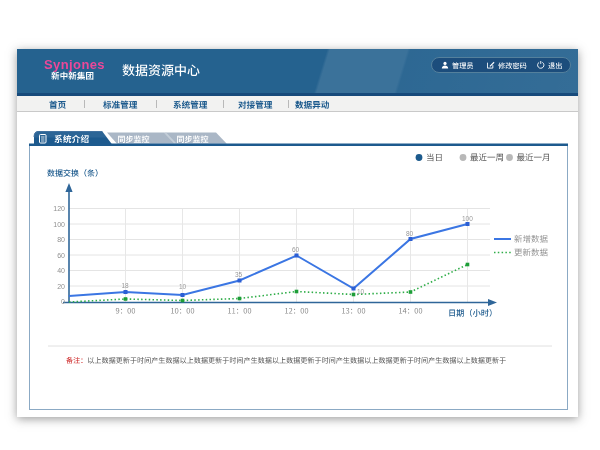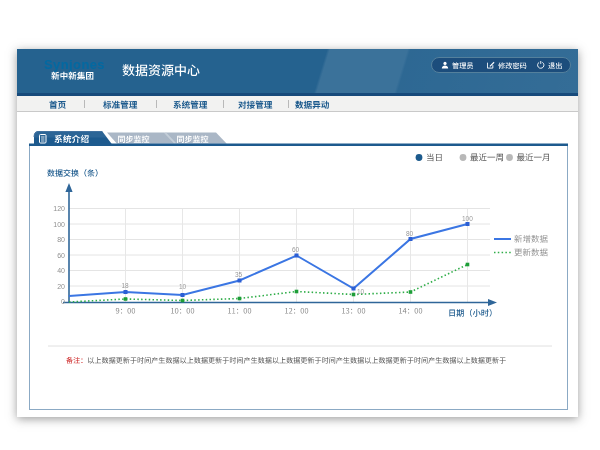--- a/index.html
+++ b/index.html
@@ -12,21 +12,21 @@
 #nav{left:17px;top:96px;width:561px;height:15px;background:#f2f2f1;border-bottom:1px solid #c9c9c9;}
 #pill{left:431px;top:57px;width:138px;height:14px;border:1px solid #54809c;border-radius:8px;
  background:#1c4d7c;}
 #panel{left:29px;top:146px;width:537px;height:263px;border:1px solid #8ba9c4;border-top:none;background:#fff;}
 .vsep{position:absolute;top:100px;width:1px;height:8px;background:#b9b9b9;}
 </style></head><body>
 <div class="abs" id="card"></div>
 <div class="abs" id="hdr"></div>
 <div class="abs" id="strip"></div>
 <div class="abs" id="nav"></div>
-<div class="abs" style="left:44px;top:57px;width:120px;height:14px;color:#0369a1;font:700 13px 'Liberation Sans',sans-serif;letter-spacing:0.4px;">Synjones</div>
+<div class="abs" style="left:44px;top:57px;width:120px;height:14px;color:#ec4899;font:700 13px 'Liberation Sans',sans-serif;letter-spacing:0.4px;">Synjones</div>
 <svg style="position:absolute;left:50.0px;top:69.0px;" width="45.0" height="12.7" viewBox="-1 -10.0 45.0 12.7">
     <path d="M5.1 -4.5H8.3V-3.5H5.1ZM0.5 -6.5H4.3V-5.6H0.5ZM0.4 -3.0H4.3V-2.2H0.4ZM0.3 -4.5H4.5V-3.7H0.3ZM6.5 -4.0H7.5V0.7H6.5ZM0.9 -5.4 1.7 -5.6Q1.8 -5.4 1.9 -5.1Q2.0 -4.9 2.0 -4.6L1.2 -4.4Q1.2 -4.6 1.1 -4.9Q1.0 -5.2 0.9 -5.4ZM3.0 -5.7 4.0 -5.5Q3.8 -5.1 3.7 -4.8Q3.6 -4.5 3.4 -4.3L2.6 -4.4Q2.7 -4.6 2.8 -4.8Q2.8 -5.0 2.9 -5.3Q3.0 -5.5 3.0 -5.7ZM7.3 -7.2 8.1 -6.5Q7.7 -6.3 7.1 -6.1Q6.6 -6.0 6.1 -5.9Q5.5 -5.8 5.0 -5.7Q5.0 -5.9 4.9 -6.1Q4.8 -6.3 4.7 -6.5Q5.2 -6.6 5.7 -6.7Q6.2 -6.8 6.6 -6.9Q7.0 -7.1 7.3 -7.2ZM1.7 -7.1 2.6 -7.4Q2.7 -7.1 2.9 -6.7Q3.0 -6.4 3.0 -6.2L2.1 -5.9Q2.0 -6.2 1.9 -6.5Q1.8 -6.9 1.7 -7.1ZM2.0 -4.0H2.9V-0.3Q2.9 0.0 2.8 0.2Q2.8 0.4 2.6 0.5Q2.4 0.6 2.1 0.6Q1.8 0.6 1.5 0.6Q1.5 0.4 1.4 0.2Q1.3 -0.0 1.2 -0.2Q1.4 -0.2 1.6 -0.2Q1.8 -0.2 1.9 -0.2Q2.0 -0.2 2.0 -0.3ZM4.7 -6.5H5.7V-3.4Q5.7 -3.0 5.6 -2.4Q5.6 -1.9 5.5 -1.3Q5.4 -0.8 5.3 -0.3Q5.1 0.3 4.8 0.7Q4.7 0.6 4.6 0.4Q4.4 0.3 4.3 0.2Q4.1 0.1 4.0 0.0Q4.3 -0.4 4.5 -1.0Q4.6 -1.6 4.7 -2.3Q4.7 -2.9 4.7 -3.4ZM3.0 -1.6 3.7 -2.0Q3.9 -1.7 4.1 -1.4Q4.3 -1.0 4.4 -0.8L3.7 -0.4Q3.6 -0.6 3.4 -1.0Q3.2 -1.3 3.0 -1.6ZM1.0 -1.9 1.8 -1.7Q1.6 -1.3 1.4 -0.9Q1.1 -0.5 0.9 -0.2Q0.8 -0.3 0.6 -0.4Q0.4 -0.6 0.2 -0.7Q0.5 -0.9 0.7 -1.2Q0.9 -1.6 1.0 -1.9Z M9.4 -5.8H16.5V-1.5H15.4V-4.8H10.4V-1.5H9.4ZM9.9 -2.9H16.0V-1.9H9.9ZM12.3 -7.3H13.4V0.8H12.3Z M22.3 -4.5H25.5V-3.5H22.3ZM17.7 -6.5H21.5V-5.6H17.7ZM17.6 -3.0H21.5V-2.2H17.6ZM17.5 -4.5H21.7V-3.7H17.5ZM23.7 -4.0H24.7V0.7H23.7ZM18.1 -5.4 18.9 -5.6Q19.0 -5.4 19.1 -5.1Q19.2 -4.9 19.2 -4.6L18.4 -4.4Q18.4 -4.6 18.3 -4.9Q18.2 -5.2 18.1 -5.4ZM20.2 -5.7 21.2 -5.5Q21.0 -5.1 20.9 -4.8Q20.8 -4.5 20.6 -4.3L19.8 -4.4Q19.9 -4.6 20.0 -4.8Q20.0 -5.0 20.1 -5.3Q20.2 -5.5 20.2 -5.7ZM24.5 -7.2 25.3 -6.5Q24.9 -6.3 24.3 -6.1Q23.8 -6.0 23.3 -5.9Q22.7 -5.8 22.2 -5.7Q22.2 -5.9 22.1 -6.1Q22.0 -6.3 21.9 -6.5Q22.4 -6.6 22.9 -6.7Q23.4 -6.8 23.8 -6.9Q24.2 -7.1 24.5 -7.2ZM18.9 -7.1 19.8 -7.4Q19.9 -7.1 20.1 -6.7Q20.2 -6.4 20.2 -6.2L19.3 -5.9Q19.2 -6.2 19.1 -6.5Q19.0 -6.9 18.9 -7.1ZM19.2 -4.0H20.1V-0.3Q20.1 0.0 20.0 0.2Q20.0 0.4 19.8 0.5Q19.6 0.6 19.3 0.6Q19.0 0.6 18.7 0.6Q18.7 0.4 18.6 0.2Q18.5 -0.0 18.4 -0.2Q18.6 -0.2 18.8 -0.2Q19.0 -0.2 19.1 -0.2Q19.2 -0.2 19.2 -0.3ZM21.9 -6.5H22.9V-3.4Q22.9 -3.0 22.8 -2.4Q22.8 -1.9 22.7 -1.3Q22.6 -0.8 22.5 -0.3Q22.3 0.3 22.0 0.7Q21.9 0.6 21.8 0.4Q21.6 0.3 21.5 0.2Q21.3 0.1 21.2 0.0Q21.5 -0.4 21.7 -1.0Q21.8 -1.6 21.9 -2.3Q21.9 -2.9 21.9 -3.4ZM20.2 -1.6 20.9 -2.0Q21.1 -1.7 21.3 -1.4Q21.5 -1.0 21.6 -0.8L20.9 -0.4Q20.8 -0.6 20.6 -1.0Q20.4 -1.3 20.2 -1.6ZM18.2 -1.9 19.0 -1.7Q18.8 -1.3 18.6 -0.9Q18.3 -0.5 18.1 -0.2Q18.0 -0.3 17.8 -0.4Q17.6 -0.6 17.4 -0.7Q17.7 -0.9 17.9 -1.2Q18.1 -1.6 18.2 -1.9Z M26.2 -2.0H34.0V-1.1H26.2ZM28.0 -5.3H33.2V-4.7H28.0ZM28.0 -4.3H33.2V-3.6H28.0ZM29.9 -6.0H30.9V-2.9H29.9ZM29.6 -2.4H30.6V0.8H29.6ZM29.5 -1.7 30.3 -1.3Q29.9 -1.0 29.5 -0.7Q29.1 -0.4 28.6 -0.1Q28.1 0.2 27.6 0.4Q27.1 0.6 26.6 0.7Q26.5 0.5 26.3 0.3Q26.1 0.0 25.9 -0.1Q26.4 -0.2 26.9 -0.4Q27.4 -0.6 27.9 -0.8Q28.4 -1.0 28.8 -1.2Q29.2 -1.4 29.5 -1.7ZM30.7 -1.7Q31.0 -1.5 31.4 -1.2Q31.8 -1.0 32.2 -0.8Q32.7 -0.6 33.2 -0.4Q33.7 -0.3 34.2 -0.2Q34.1 -0.1 34.0 0.1Q33.8 0.2 33.7 0.4Q33.6 0.6 33.5 0.7Q33.1 0.5 32.6 0.3Q32.1 0.1 31.6 -0.1Q31.1 -0.4 30.7 -0.7Q30.3 -1.0 29.9 -1.3ZM28.0 -7.3 29.1 -7.1Q28.6 -6.4 28.1 -5.7Q27.5 -4.9 26.7 -4.3Q26.6 -4.4 26.5 -4.6Q26.4 -4.7 26.2 -4.8Q26.1 -4.9 26.0 -5.0Q26.5 -5.3 26.9 -5.7Q27.2 -6.1 27.5 -6.5Q27.8 -7.0 28.0 -7.3ZM29.8 -7.1 30.7 -7.3Q30.9 -7.1 31.0 -6.8Q31.1 -6.5 31.2 -6.3L30.2 -6.0Q30.2 -6.2 30.0 -6.5Q29.9 -6.8 29.8 -7.1ZM27.5 -3.3H33.8V-2.5H27.5ZM28.2 -6.5H33.6V-5.7H28.2V-2.2H27.2V-5.9L27.7 -6.5Z M35.0 -7.0H42.4V0.8H41.3V-6.0H36.1V0.8H35.0ZM35.6 -0.5H41.9V0.5H35.6ZM36.4 -4.8H41.0V-3.9H36.4ZM38.9 -5.8H39.9V-1.7Q39.9 -1.4 39.8 -1.2Q39.8 -1.0 39.5 -0.9Q39.3 -0.8 39.0 -0.7Q38.7 -0.7 38.3 -0.7Q38.3 -0.9 38.2 -1.2Q38.1 -1.4 38.0 -1.6Q38.2 -1.6 38.5 -1.6Q38.7 -1.6 38.8 -1.6Q38.9 -1.6 38.9 -1.6Q38.9 -1.7 38.9 -1.7ZM39.0 -4.6 39.8 -4.0Q39.4 -3.4 39.0 -2.9Q38.5 -2.4 37.9 -2.1Q37.4 -1.7 36.9 -1.4Q36.8 -1.5 36.6 -1.7Q36.4 -1.9 36.2 -2.1Q36.7 -2.3 37.2 -2.7Q37.7 -3.1 38.2 -3.6Q38.7 -4.1 39.0 -4.6Z" fill="#ffffff"></path>
   </svg>
 <svg style="position:absolute;left:121.0px;top:60.4px;" width="80.0" height="19.2" viewBox="-1 -15.1 80.0 19.2">
     <path d="M0.9 -4.3H5.8V-3.3H0.9ZM0.6 -8.6H6.9V-7.6H0.6ZM5.6 -10.8 6.7 -10.3Q6.4 -9.9 6.1 -9.5Q5.8 -9.0 5.5 -8.7L4.7 -9.1Q4.9 -9.3 5.1 -9.6Q5.2 -9.9 5.4 -10.2Q5.5 -10.5 5.6 -10.8ZM3.2 -11.0H4.3V-5.2H3.2ZM1.0 -10.3 1.9 -10.7Q2.2 -10.3 2.4 -9.9Q2.6 -9.4 2.7 -9.0L1.8 -8.6Q1.7 -9.0 1.5 -9.5Q1.3 -9.9 1.0 -10.3ZM3.2 -8.2 4.0 -7.7Q3.7 -7.2 3.2 -6.6Q2.7 -6.1 2.2 -5.7Q1.6 -5.2 1.1 -4.9Q1.0 -5.1 0.8 -5.4Q0.6 -5.6 0.4 -5.8Q1.0 -6.0 1.5 -6.4Q2.0 -6.8 2.5 -7.3Q3.0 -7.7 3.2 -8.2ZM4.2 -7.9Q4.4 -7.8 4.7 -7.6Q5.0 -7.4 5.4 -7.2Q5.8 -7.0 6.1 -6.8Q6.4 -6.6 6.6 -6.5L5.9 -5.6Q5.7 -5.8 5.4 -6.0Q5.1 -6.2 4.8 -6.5Q4.4 -6.8 4.1 -7.0Q3.8 -7.3 3.6 -7.4ZM7.9 -8.5H12.4V-7.4H7.9ZM8.1 -10.9 9.2 -10.7Q9.0 -9.5 8.7 -8.3Q8.4 -7.1 8.0 -6.1Q7.6 -5.0 7.1 -4.3Q7.0 -4.4 6.8 -4.5Q6.6 -4.7 6.5 -4.8Q6.3 -4.9 6.2 -5.0Q6.7 -5.7 7.0 -6.6Q7.4 -7.6 7.7 -8.7Q7.9 -9.7 8.1 -10.9ZM10.4 -7.8 11.6 -7.7Q11.3 -5.5 10.7 -3.8Q10.1 -2.1 9.1 -0.9Q8.1 0.3 6.5 1.1Q6.5 1.0 6.3 0.8Q6.2 0.6 6.1 0.4Q6.0 0.3 5.9 0.1Q7.3 -0.6 8.3 -1.7Q9.2 -2.7 9.7 -4.3Q10.2 -5.8 10.4 -7.8ZM8.5 -7.5Q8.8 -5.9 9.4 -4.4Q9.9 -2.9 10.7 -1.8Q11.5 -0.6 12.7 0.0Q12.5 0.2 12.3 0.5Q12.0 0.7 11.9 1.0Q10.6 0.2 9.8 -1.0Q9.0 -2.2 8.4 -3.9Q7.9 -5.5 7.5 -7.4ZM1.3 -2.0 2.0 -2.7Q2.7 -2.4 3.4 -2.0Q4.2 -1.7 4.9 -1.3Q5.5 -0.9 6.0 -0.6L5.3 0.2Q4.8 -0.1 4.1 -0.5Q3.5 -0.9 2.7 -1.3Q2.0 -1.7 1.3 -2.0ZM5.4 -4.3H5.7L5.9 -4.3L6.5 -4.1Q6.1 -2.6 5.3 -1.6Q4.5 -0.6 3.4 0.0Q2.3 0.7 1.0 1.0Q0.9 0.8 0.8 0.5Q0.6 0.2 0.5 0.1Q1.6 -0.2 2.6 -0.7Q3.7 -1.3 4.4 -2.1Q5.1 -2.9 5.4 -4.1ZM1.3 -2.0Q1.6 -2.4 1.9 -2.9Q2.2 -3.4 2.4 -4.0Q2.7 -4.6 2.9 -5.1L4.0 -4.9Q3.8 -4.3 3.5 -3.7Q3.2 -3.2 2.9 -2.6Q2.6 -2.1 2.4 -1.7Z M18.6 -10.4H25.1V-6.9H18.7V-7.9H23.9V-9.4H18.6ZM18.1 -10.4H19.3V-6.5Q19.3 -5.6 19.2 -4.7Q19.1 -3.7 19.0 -2.6Q18.8 -1.6 18.5 -0.6Q18.2 0.3 17.6 1.1Q17.5 1.0 17.3 0.9Q17.1 0.7 17.0 0.6Q16.8 0.5 16.6 0.4Q17.1 -0.3 17.4 -1.2Q17.7 -2.1 17.8 -3.0Q18.0 -3.9 18.0 -4.8Q18.1 -5.7 18.1 -6.5ZM18.7 -5.6H25.5V-4.5H18.7ZM19.8 -0.4H24.5V0.6H19.8ZM21.5 -7.0H22.7V-2.6H21.5ZM19.3 -3.1H25.1V1.1H24.0V-2.0H20.4V1.1H19.3ZM13.3 -4.2Q14.1 -4.4 15.2 -4.7Q16.3 -5.0 17.4 -5.4L17.6 -4.2Q16.6 -3.9 15.5 -3.6Q14.5 -3.3 13.6 -3.0ZM13.5 -8.4H17.6V-7.3H13.5ZM15.0 -11.0H16.2V-0.4Q16.2 0.1 16.1 0.3Q16.0 0.6 15.7 0.7Q15.4 0.9 15.0 0.9Q14.6 1.0 14.0 1.0Q14.0 0.7 13.9 0.4Q13.8 0.1 13.6 -0.2Q14.0 -0.2 14.4 -0.2Q14.7 -0.2 14.8 -0.2Q14.9 -0.2 15.0 -0.2Q15.0 -0.3 15.0 -0.4Z M27.0 -9.7 27.6 -10.6Q28.1 -10.4 28.6 -10.2Q29.1 -10.0 29.6 -9.7Q30.1 -9.5 30.4 -9.2L29.7 -8.3Q29.4 -8.5 29.0 -8.8Q28.5 -9.1 28.0 -9.3Q27.5 -9.6 27.0 -9.7ZM26.6 -6.6Q27.3 -6.8 28.3 -7.1Q29.3 -7.4 30.4 -7.7L30.6 -6.7Q29.7 -6.3 28.7 -6.0Q27.8 -5.7 27.0 -5.4ZM32.2 -10.9 33.3 -10.7Q33.0 -9.8 32.5 -9.0Q31.9 -8.1 31.0 -7.4Q30.9 -7.5 30.8 -7.7Q30.6 -7.8 30.5 -7.9Q30.3 -8.1 30.2 -8.1Q31.0 -8.7 31.4 -9.5Q31.9 -10.2 32.2 -10.9ZM32.4 -9.8H37.1V-8.9H31.8ZM36.9 -9.8H37.1L37.3 -9.9L38.2 -9.6Q37.9 -9.1 37.7 -8.5Q37.4 -7.9 37.2 -7.5L36.1 -7.8Q36.3 -8.2 36.5 -8.7Q36.7 -9.2 36.9 -9.7ZM28.3 -4.8H36.9V-1.4H35.6V-3.7H29.5V-1.2H28.3ZM32.0 -3.4H33.2Q33.0 -2.4 32.7 -1.7Q32.3 -1.0 31.7 -0.4Q31.0 0.1 29.9 0.5Q28.8 0.9 27.1 1.1Q27.1 1.0 27.0 0.8Q26.9 0.6 26.8 0.4Q26.7 0.2 26.6 0.1Q28.1 -0.1 29.1 -0.4Q30.1 -0.7 30.7 -1.1Q31.3 -1.5 31.5 -2.1Q31.8 -2.6 32.0 -3.4ZM32.7 -0.8 33.3 -1.7Q33.9 -1.5 34.6 -1.3Q35.3 -1.1 35.9 -0.9Q36.6 -0.6 37.2 -0.4Q37.8 -0.2 38.2 0.1L37.5 1.0Q37.1 0.8 36.5 0.6Q35.9 0.4 35.3 0.1Q34.6 -0.2 33.9 -0.4Q33.3 -0.6 32.7 -0.8ZM33.8 -9.3H35.0Q34.9 -8.6 34.6 -8.0Q34.4 -7.3 33.9 -6.8Q33.4 -6.2 32.7 -5.8Q32.0 -5.3 30.9 -5.0Q30.8 -5.2 30.6 -5.5Q30.5 -5.7 30.3 -5.9Q31.2 -6.1 31.9 -6.5Q32.5 -6.9 32.9 -7.3Q33.3 -7.8 33.5 -8.3Q33.7 -8.8 33.8 -9.3ZM34.7 -8.5Q35.0 -7.9 35.5 -7.4Q36.1 -6.9 36.8 -6.6Q37.6 -6.2 38.4 -6.1Q38.2 -5.9 38.0 -5.6Q37.8 -5.3 37.7 -5.1Q36.8 -5.4 36.0 -5.8Q35.3 -6.3 34.7 -6.9Q34.1 -7.5 33.8 -8.3Z M43.7 -10.3H51.4V-9.2H43.7ZM43.4 -10.3H44.6V-6.7Q44.6 -5.9 44.5 -4.9Q44.4 -3.8 44.2 -2.8Q44.1 -1.7 43.7 -0.7Q43.4 0.3 42.8 1.1Q42.7 1.0 42.5 0.8Q42.3 0.7 42.1 0.6Q41.9 0.5 41.7 0.4Q42.3 -0.4 42.6 -1.3Q42.9 -2.2 43.1 -3.1Q43.3 -4.1 43.3 -5.0Q43.4 -5.9 43.4 -6.7ZM46.3 -5.2V-4.2H49.8V-5.2ZM46.3 -7.0V-6.0H49.8V-7.0ZM45.2 -7.9H51.0V-3.3H45.2ZM45.5 -2.7 46.6 -2.3Q46.4 -1.9 46.1 -1.4Q45.9 -0.9 45.6 -0.4Q45.3 0.0 45.0 0.4Q44.9 0.3 44.8 0.1Q44.6 0.0 44.4 -0.1Q44.2 -0.2 44.1 -0.3Q44.5 -0.7 44.9 -1.4Q45.3 -2.0 45.5 -2.7ZM49.2 -2.4 50.3 -2.8Q50.5 -2.4 50.8 -1.9Q51.1 -1.5 51.3 -1.0Q51.5 -0.6 51.7 -0.3L50.5 0.2Q50.4 -0.1 50.2 -0.6Q50.0 -1.0 49.7 -1.5Q49.5 -1.9 49.2 -2.4ZM47.4 -9.1 48.8 -8.9Q48.6 -8.4 48.3 -8.0Q48.1 -7.6 47.9 -7.3L46.9 -7.6Q47.1 -7.9 47.2 -8.3Q47.3 -8.8 47.4 -9.1ZM47.4 -3.7H48.6V-0.1Q48.6 0.3 48.5 0.5Q48.4 0.8 48.1 0.9Q47.8 1.0 47.3 1.1Q46.9 1.1 46.3 1.1Q46.2 0.9 46.1 0.6Q46.0 0.3 45.9 0.0Q46.3 0.0 46.7 0.0Q47.1 0.0 47.2 0.0Q47.4 0.0 47.4 -0.2ZM40.1 -10.0 40.8 -10.8Q41.1 -10.7 41.5 -10.4Q41.9 -10.2 42.3 -9.9Q42.7 -9.7 43.0 -9.5L42.2 -8.5Q42.0 -8.7 41.6 -9.0Q41.2 -9.2 40.8 -9.5Q40.4 -9.8 40.1 -10.0ZM39.4 -6.5 40.1 -7.3Q40.5 -7.2 40.9 -6.9Q41.3 -6.7 41.7 -6.5Q42.1 -6.3 42.3 -6.1L41.6 -5.1Q41.4 -5.3 41.0 -5.5Q40.6 -5.8 40.2 -6.0Q39.8 -6.3 39.4 -6.5ZM39.7 0.2Q39.9 -0.3 40.3 -1.0Q40.6 -1.7 40.9 -2.4Q41.3 -3.2 41.6 -4.0L42.6 -3.3Q42.3 -2.6 42.0 -1.9Q41.7 -1.1 41.4 -0.4Q41.1 0.3 40.8 0.9Z M53.2 -8.7H63.8V-2.4H62.5V-7.5H54.4V-2.3H53.2ZM53.8 -4.3H63.2V-3.1H53.8ZM57.8 -11.0H59.1V1.1H57.8Z M68.8 -7.3H70.1V-1.0Q70.1 -0.6 70.3 -0.4Q70.4 -0.3 70.9 -0.3Q71.1 -0.3 71.4 -0.3Q71.7 -0.3 72.0 -0.3Q72.4 -0.3 72.7 -0.3Q73.0 -0.3 73.2 -0.3Q73.5 -0.3 73.7 -0.5Q73.9 -0.7 74.0 -1.3Q74.1 -1.8 74.1 -2.9Q74.3 -2.8 74.5 -2.7Q74.7 -2.6 74.9 -2.5Q75.1 -2.4 75.3 -2.4Q75.2 -1.1 75.0 -0.4Q74.8 0.3 74.4 0.6Q74.0 0.8 73.2 0.8Q73.1 0.8 72.9 0.8Q72.6 0.8 72.3 0.8Q72.0 0.8 71.7 0.8Q71.4 0.8 71.1 0.8Q70.9 0.8 70.8 0.8Q70.0 0.8 69.6 0.7Q69.2 0.5 69.0 0.1Q68.8 -0.3 68.8 -1.0ZM66.6 -6.4 67.8 -6.2Q67.7 -5.4 67.6 -4.4Q67.4 -3.5 67.2 -2.6Q67.0 -1.6 66.8 -0.9L65.5 -1.4Q65.8 -2.1 66.0 -3.0Q66.2 -3.8 66.4 -4.7Q66.6 -5.6 66.6 -6.4ZM74.8 -6.3 75.9 -6.8Q76.3 -6.0 76.6 -5.1Q77.0 -4.3 77.2 -3.4Q77.5 -2.6 77.6 -1.9L76.4 -1.4Q76.3 -2.1 76.0 -2.9Q75.8 -3.8 75.4 -4.7Q75.1 -5.6 74.8 -6.3ZM69.4 -9.8 70.2 -10.6Q70.8 -10.2 71.5 -9.7Q72.2 -9.2 72.8 -8.7Q73.4 -8.2 73.8 -7.8L72.9 -6.9Q72.5 -7.3 71.9 -7.8Q71.3 -8.3 70.7 -8.9Q70.0 -9.4 69.4 -9.8Z" fill="#ffffff"></path>
   </svg>
 <div class="abs" id="pill"></div>
 <svg class="abs" style="left:441px;top:60.5px" width="8" height="8" viewBox="0 0 10 10">
 <circle cx="5" cy="3" r="2" fill="#fff"></circle>
     <path d="M1 9.5 C1 6.8 3 5.6 5 5.6 C7 5.6 9 6.8 9 9.5 Z" fill="#fff"></path>

